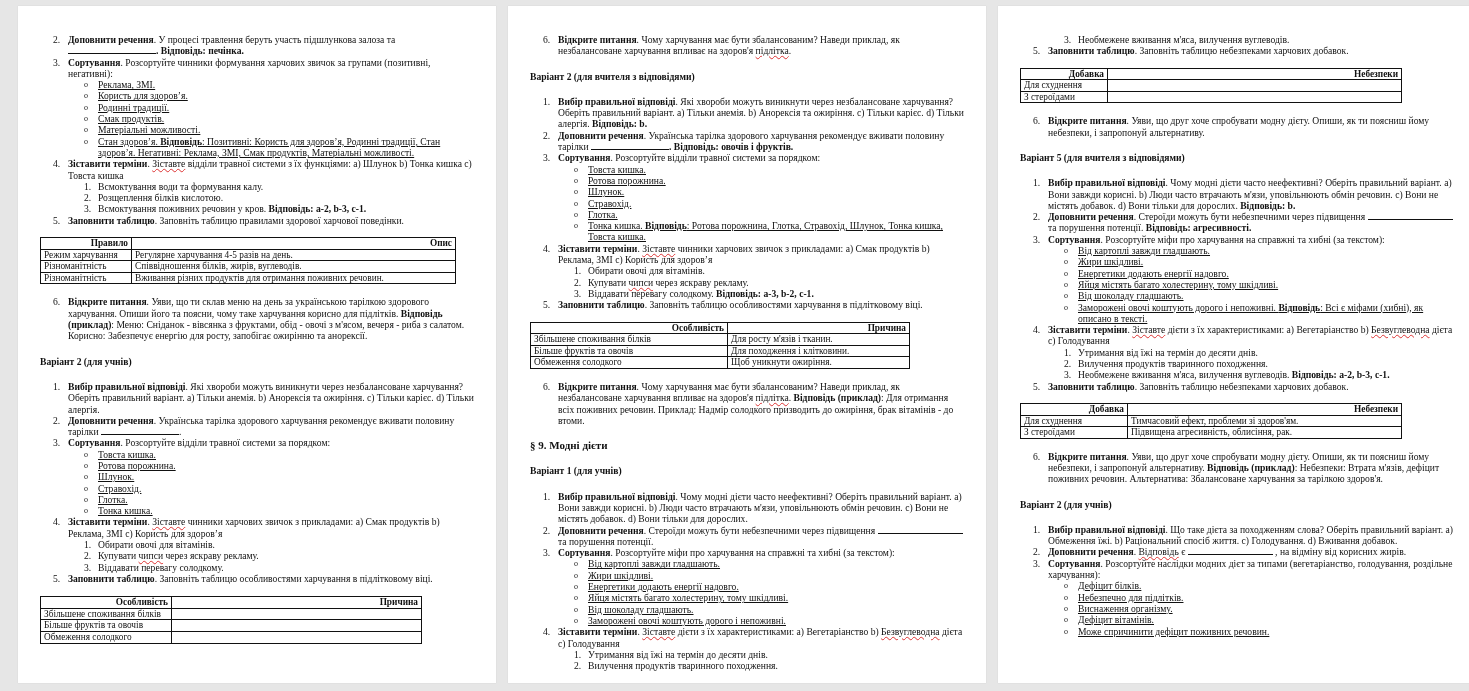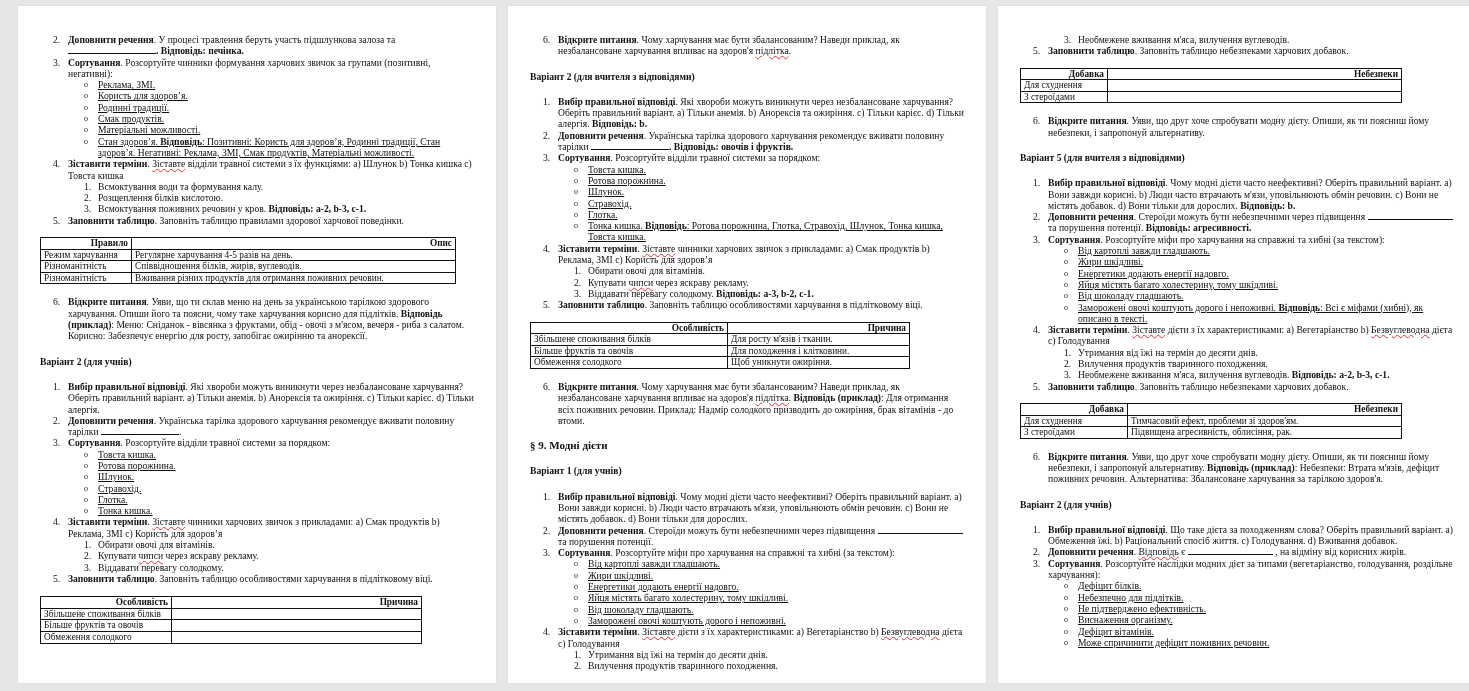--- a/index.html
+++ b/index.html
@@ -306,21 +306,20 @@
     <div class="gap2"></div>
     <p class="h">Варіант 2 (для учнів)</p>
     <div class="gap2"></div>
     <ol class="q">
       <li><span class="num">1.</span><b>Вибір правильної відповіді</b><span>. Що таке дієта за походженням слова? Оберіть правильний варіант. a) Обмеження їжі. b) Раціональний спосіб життя. c) Голодування. d) Вживання добавок.</span></li>
       <li><span class="num">2.</span><b>Доповнити речення</b><span>. </span><span class="sq">Відповідь</span><span> є </span><span class="blank" style="width:85px"></span><span> , на відміну від корисних жирів.</span></li>
       <li><span class="num">3.</span><b>Сортування</b><span>. Розсортуйте наслідки модних дієт за типами (вегетаріанство, голодування, роздільне харчування):</span>
         <ul class="b">
           <li>Дефіцит білків.</li>
           <li>Небезпечно для підлітків.</li>
-          <li>Не підтверджено ефективність.</li>
           <li>Виснаження організму.</li>
           <li>Дефіцит вітамінів.</li>
           <li>Може спричинити дефіцит поживних речовин.</li>
         </ul>
       </li>
     </ol>
   </div>
 </div>
 
 </body></html>

